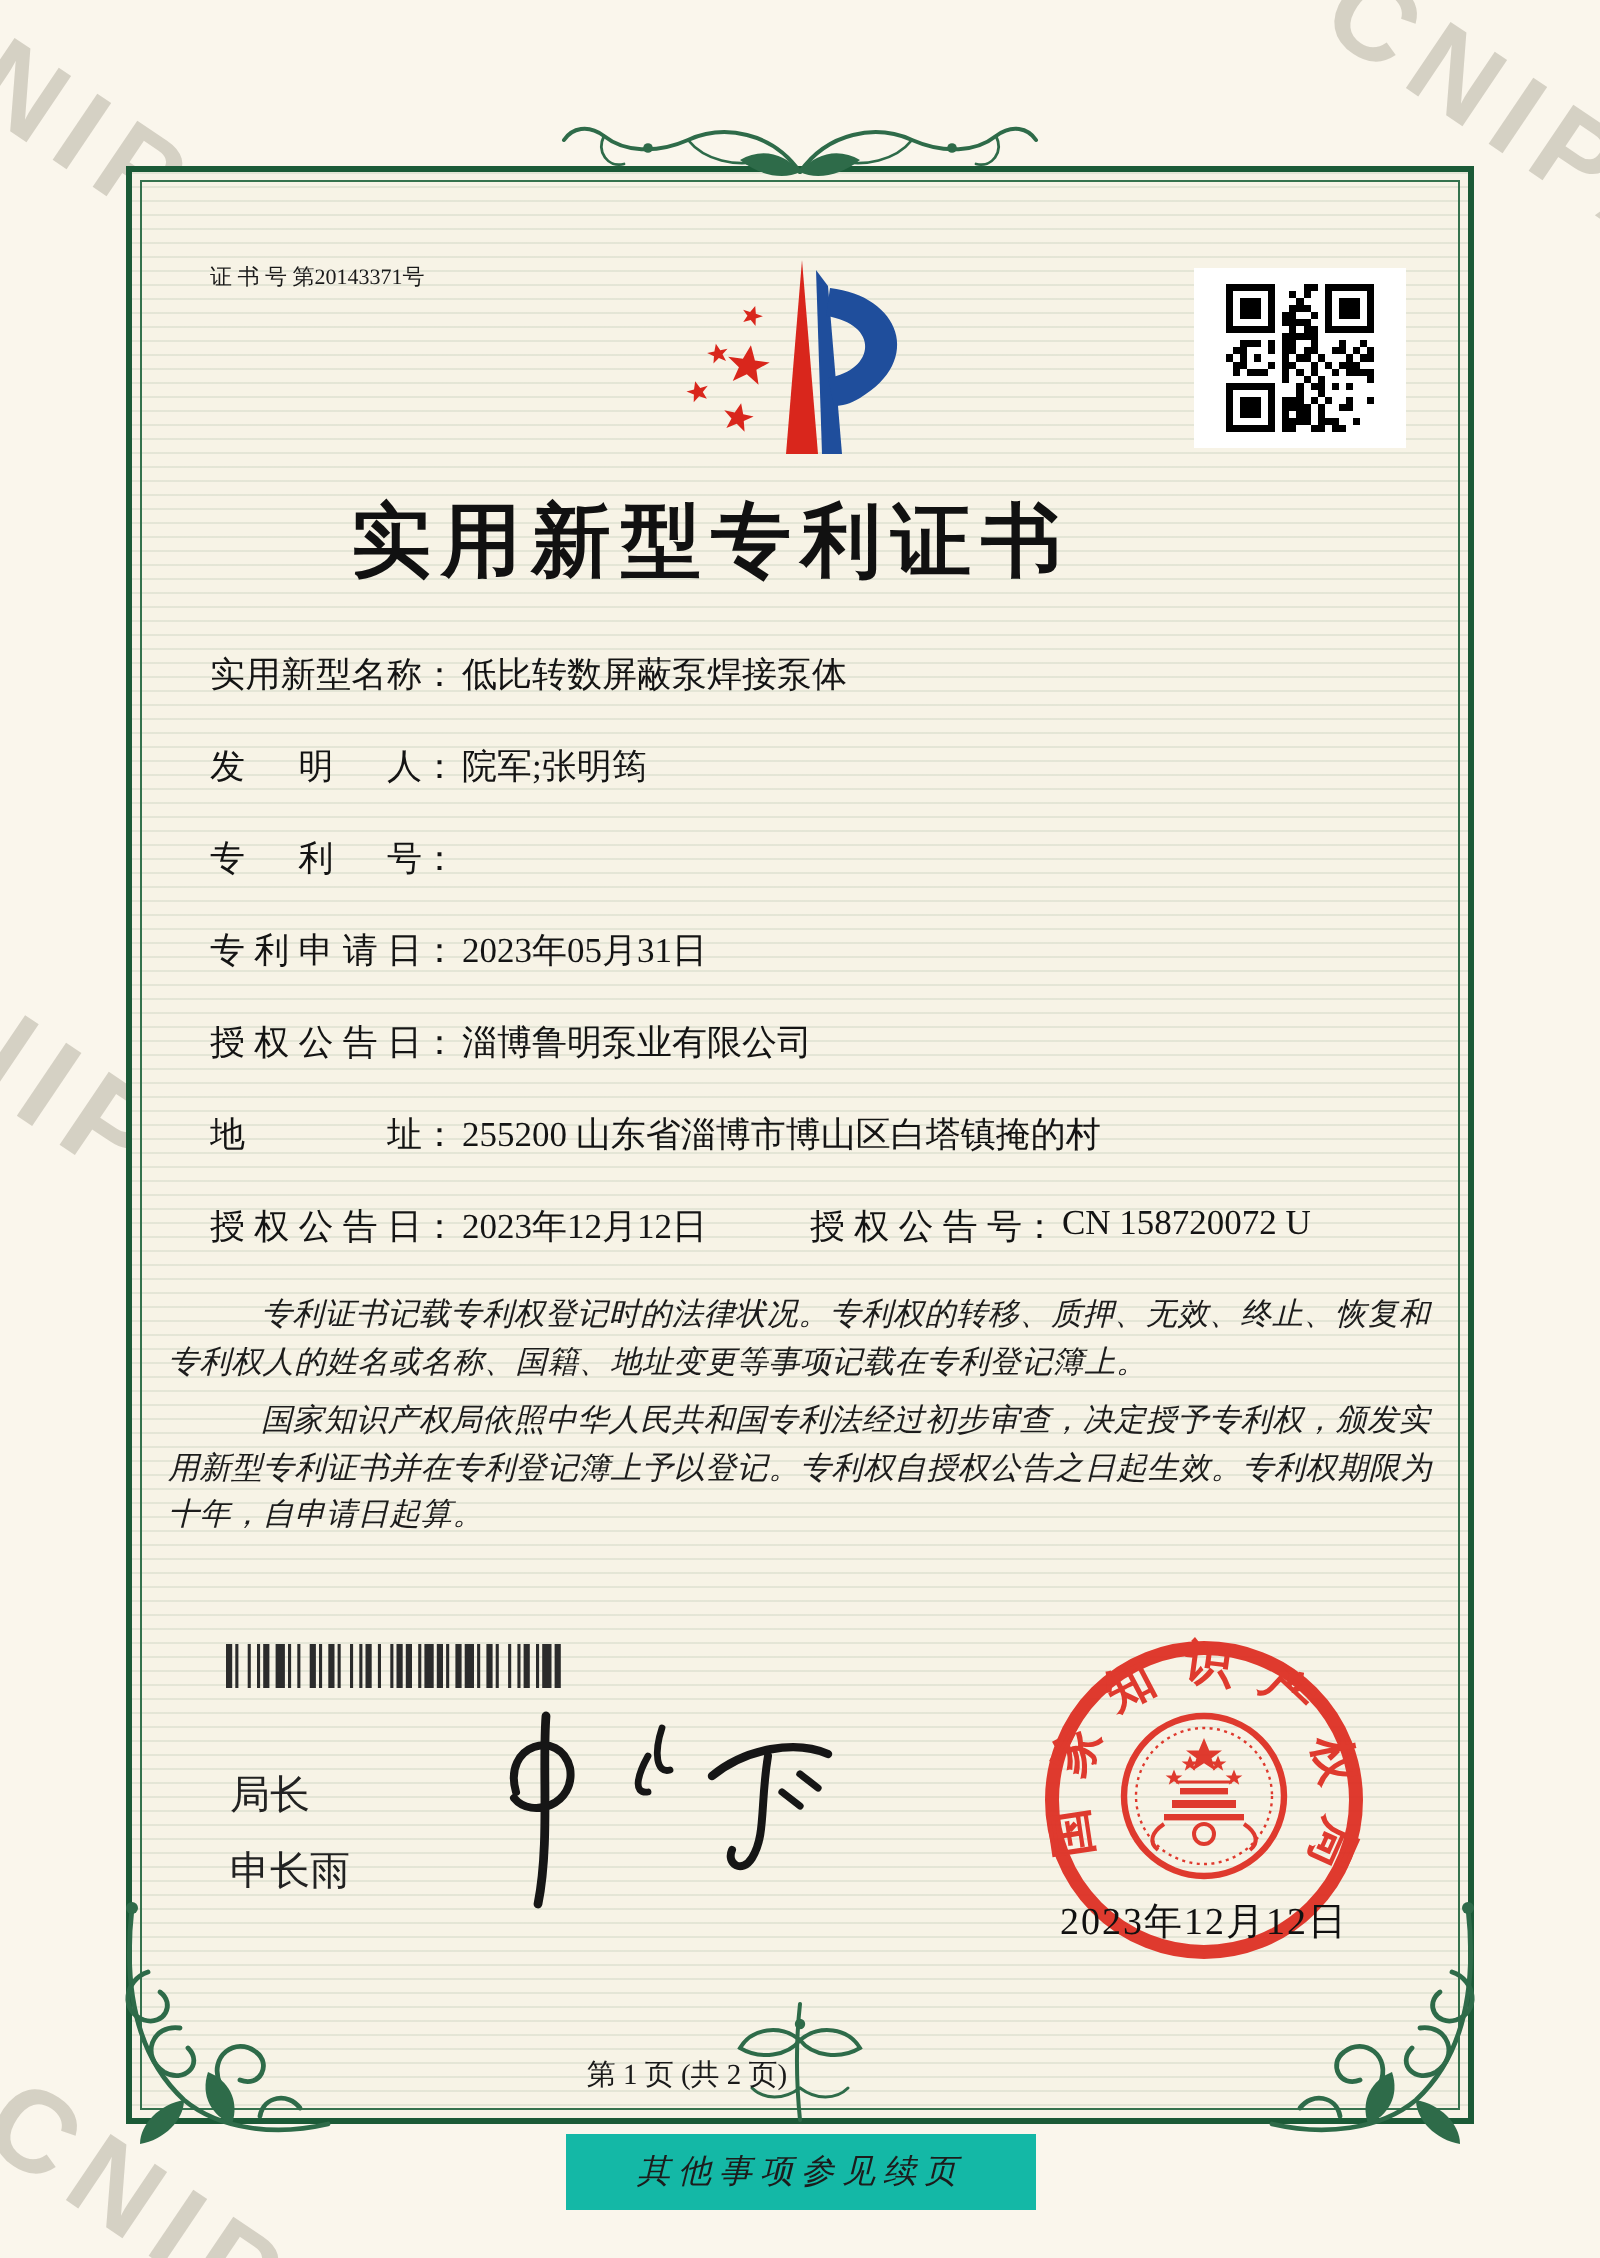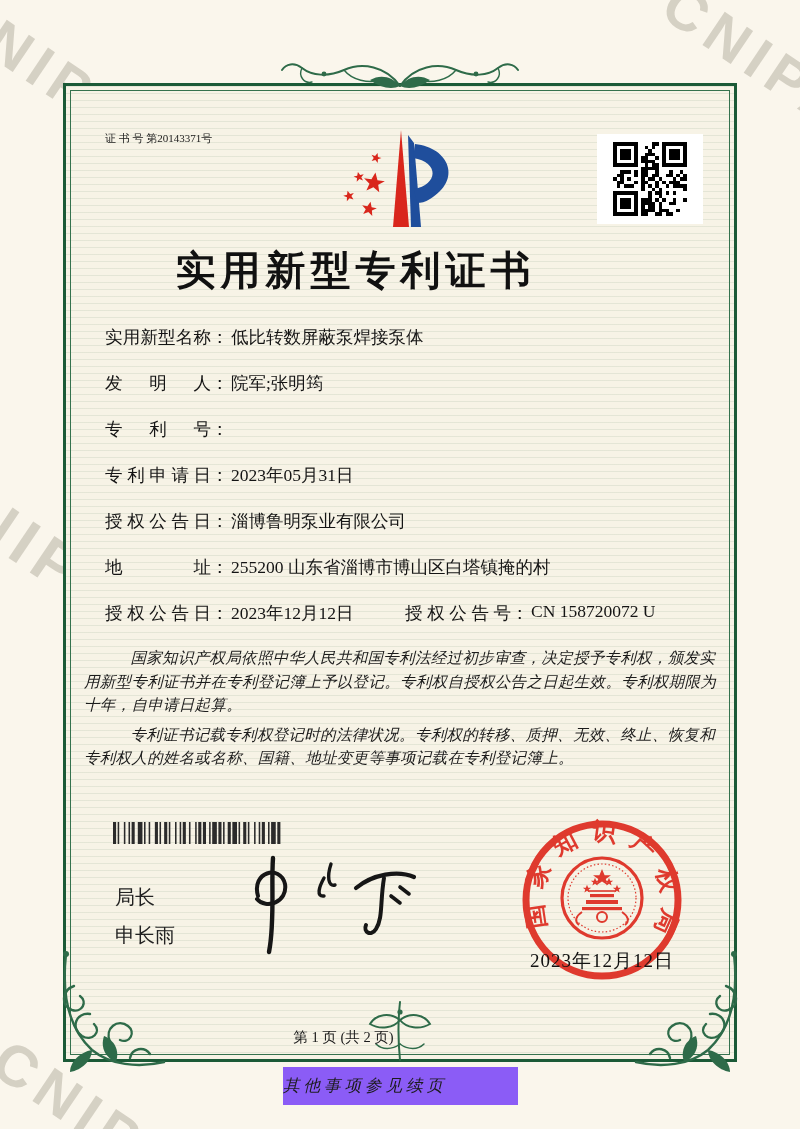--- a/index.html
+++ b/index.html
@@ -60,21 +60,21 @@
          font-family:"Liberation Sans","DejaVu Sans",sans-serif;color:#222;}
   .signature{position:absolute;left:228px;top:850px;}
   .seal{position:absolute;left:512px;top:812px;}
   .seal-date{position:absolute;left:512px;top:948px;width:180px;text-align:center;
          font-size:19px;color:#111;letter-spacing:1px;}
 
   
   .page-num{position:absolute;left:0;top:1028px;width:687px;text-align:center;
          font-size:14.5px;color:#1a1a1a;}
   .note-box{position:absolute;left:283px;top:1067px;width:235px;height:38px;
-         background:#8b5cf6;display:flex;align-items:center;justify-content:flex-start;}
+         background:#14b8a6;display:flex;align-items:center;justify-content:center;}
   .note-text{font-size:16.5px;font-style:italic;letter-spacing:4px;color:#1c1c1c;}
 </style>
 </head>
 <body>
 
 <div class="page">
 
   <div class="wm wm-dark" style="left:-30px;top:-22px;">CNIPA</div>
   <div class="wm wm-dark" style="left:688px;top:-30px;">CNIPA</div>
   <div class="wm" style="left:428px;top:118px;">CNIPA</div>
@@ -341,22 +341,22 @@
       </div>
       <div class="grant-pair second">
         <span class="flabel">授权公告号</span>
           <span class="fcolon">：</span>
           <span class="fvalue">CN 158720072 U</span>
       </div>
     </div>
   </div>
 
   <div class="paras" id="paragraphs">
-    <p>国家知识产权局依照中华人民共和国专利法经过初步审查，决定授予专利权，颁发实用新型专利证书并在专利登记簿上予以登记。专利权自授权公告之日起生效。专利权期限为十年，自申请日起算。</p>
-  <p>专利证书记载专利权登记时的法律状况。专利权的转移、质押、无效、终止、恢复和专利权人的姓名或名称、国籍、地址变更等事项记载在专利登记簿上。</p>
+    <p>专利证书记载专利权登记时的法律状况。专利权的转移、质押、无效、终止、恢复和专利权人的姓名或名称、国籍、地址变更等事项记载在专利登记簿上。</p>
+  <p>国家知识产权局依照中华人民共和国专利法经过初步审查，决定授予专利权，颁发实用新型专利证书并在专利登记簿上予以登记。专利权自授权公告之日起生效。专利权期限为十年，自申请日起算。</p>
     </div>
 
   <svg class="barcode" id="barcode" width="208" height="22" viewBox="0 0 208 22">
       <rect x="0" y="0" width="3.1" height="22" fill="#2b2b2b"></rect>
       <rect x="4.65" y="0" width="1.55" height="22" fill="#2b2b2b"></rect>
       <rect x="10.850000000000001" y="0" width="1.55" height="22" fill="#2b2b2b"></rect>
       <rect x="15.500000000000002" y="0" width="1.55" height="22" fill="#2b2b2b"></rect>
       <rect x="18.6" y="0" width="3.1" height="22" fill="#2b2b2b"></rect>
       <rect x="24.800000000000004" y="0" width="4.65" height="22" fill="#2b2b2b"></rect>
       <rect x="31.000000000000004" y="0" width="1.55" height="22" fill="#2b2b2b"></rect>

